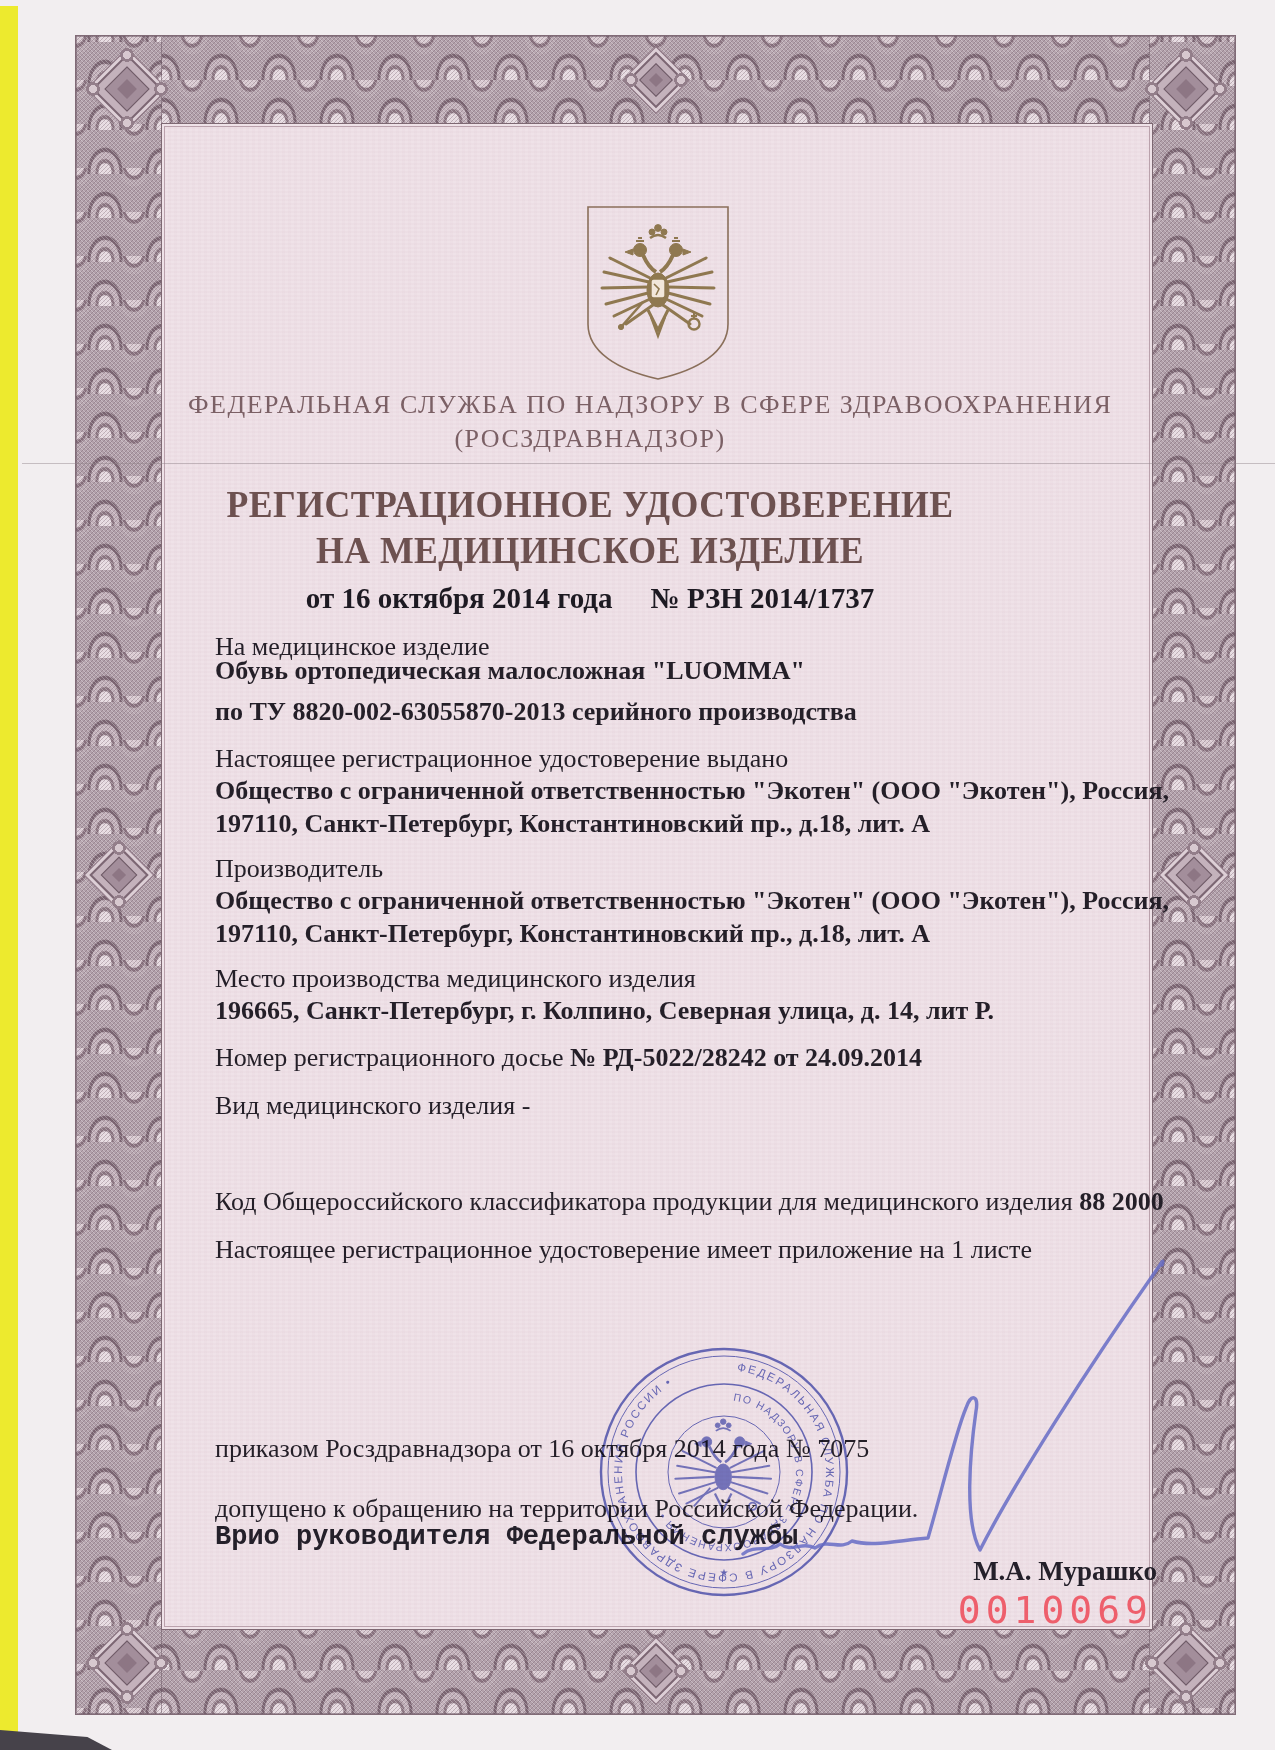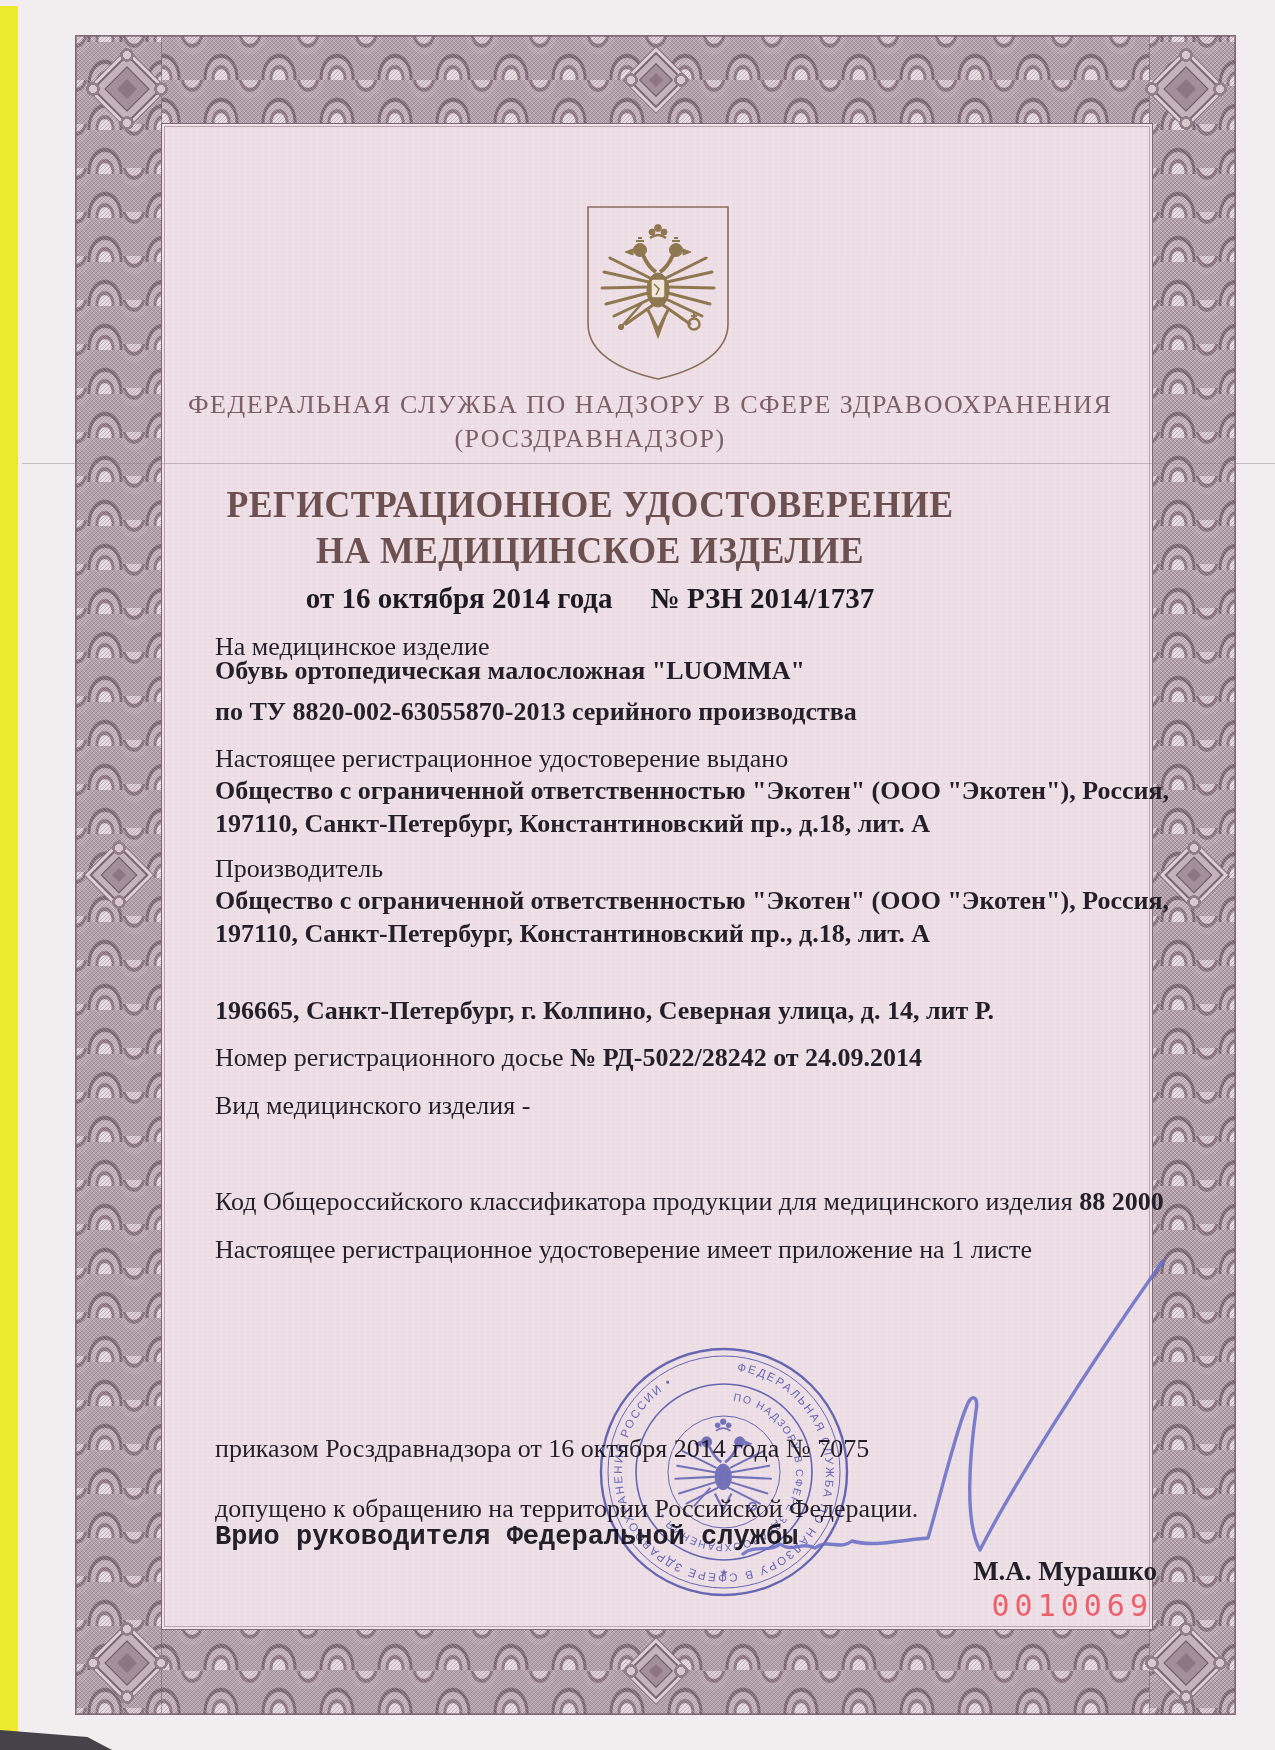--- a/index.html
+++ b/index.html
@@ -45,21 +45,21 @@
   .ctr{position:absolute;left:180px;width:820px;text-align:center;white-space:nowrap;z-index:4;}
   .agency{font-size:26px;letter-spacing:1.5px;color:#7b6065;}
   .title{font-size:38px;font-weight:bold;color:#6d5150;transform:scaleX(.94);letter-spacing:.5px;}
   .dateline{font-size:29px;font-weight:bold;color:#1d1a22;}
   .dateline .gap{display:inline-block;width:38px;}
   .bodyline{position:absolute;left:215px;white-space:nowrap;font-size:26px;z-index:4;color:#241f28;}
   .b{font-weight:bold;}
   .sign-title{position:absolute;left:215px;white-space:nowrap;font-size:27px;font-weight:bold;z-index:4;}
   .signer-name{position:absolute;right:118px;top:1556px;font-size:27px;font-weight:bold;z-index:6;white-space:nowrap;}
   .serial{position:absolute;right:122px;top:1588px;font-family:"DejaVu Sans Mono",monospace;
-          font-size:30px;letter-spacing:5px;color:#ee5f6c;z-index:6;white-space:nowrap;margin-left:16px;}
+          font-size:38px;letter-spacing:5px;color:#ee5f6c;z-index:6;white-space:nowrap;margin-left:16px;}
   .emblem{position:absolute;left:578px;top:202px;z-index:4;}
   .stamp{position:absolute;left:592px;top:1340px;z-index:5;opacity:.88;mix-blend-mode:multiply;}
   .signature{position:absolute;left:640px;top:1235px;z-index:6;}
 </style>
 </head>
 <body>
 
 <div id="page">
 
   <div class="yellow-strip"></div>
@@ -198,20 +198,21 @@
   <div class="bodyline b" style="top:697px;">по ТУ 8820-002-63055870-2013 серийного производства</div>
 
   <div class="bodyline" style="top:744px;">Настоящее регистрационное удостоверение выдано</div>
   <div class="bodyline b" style="top:776px;">Общество с ограниченной ответственностью "Экотен" (ООО "Экотен"), Россия,</div>
   <div class="bodyline b" style="top:809px;">197110, Санкт-Петербург, Константиновский пр., д.18, лит. А</div>
 
   <div class="bodyline" style="top:854px;">Производитель</div>
   <div class="bodyline b" style="top:886px;">Общество с ограниченной ответственностью "Экотен" (ООО "Экотен"), Россия,</div>
   <div class="bodyline b" style="top:919px;">197110, Санкт-Петербург, Константиновский пр., д.18, лит. А</div>
 
+  <div class="bodyline" style="top:964px;">Место производства медицинского изделия</div>
   <div class="bodyline b" style="top:996px;">196665, Санкт-Петербург, г. Колпино, Северная улица, д. 14, лит Р.</div>
 
   <div class="bodyline" style="top:1043px;"><span>Номер регистрационного досье </span><span class="b">№ РД-5022/28242 от 24.09.2014</span></div>
 
   <div class="bodyline" style="top:1091px;">Вид медицинского изделия -</div>
 
 
   <div class="bodyline" style="top:1187px;"><span>Код Общероссийского классификатора продукции для медицинского изделия </span><span class="b">88 2000</span></div>
 
   <div class="bodyline" style="top:1235px;">Настоящее регистрационное удостоверение имеет приложение на 1 листе</div>

